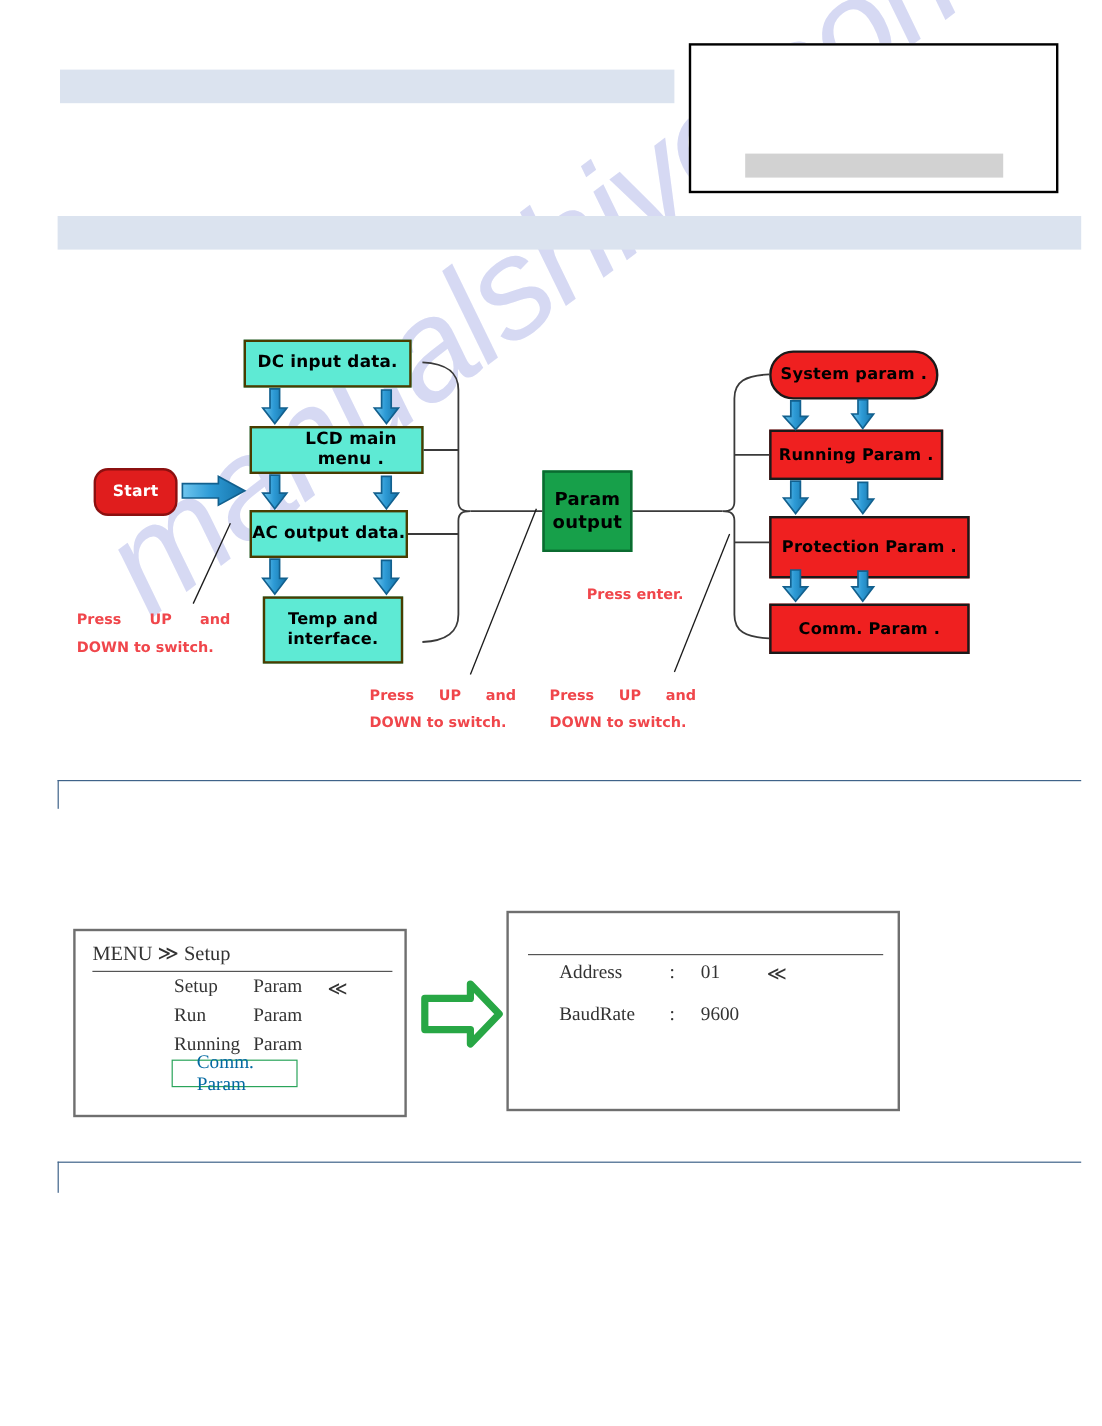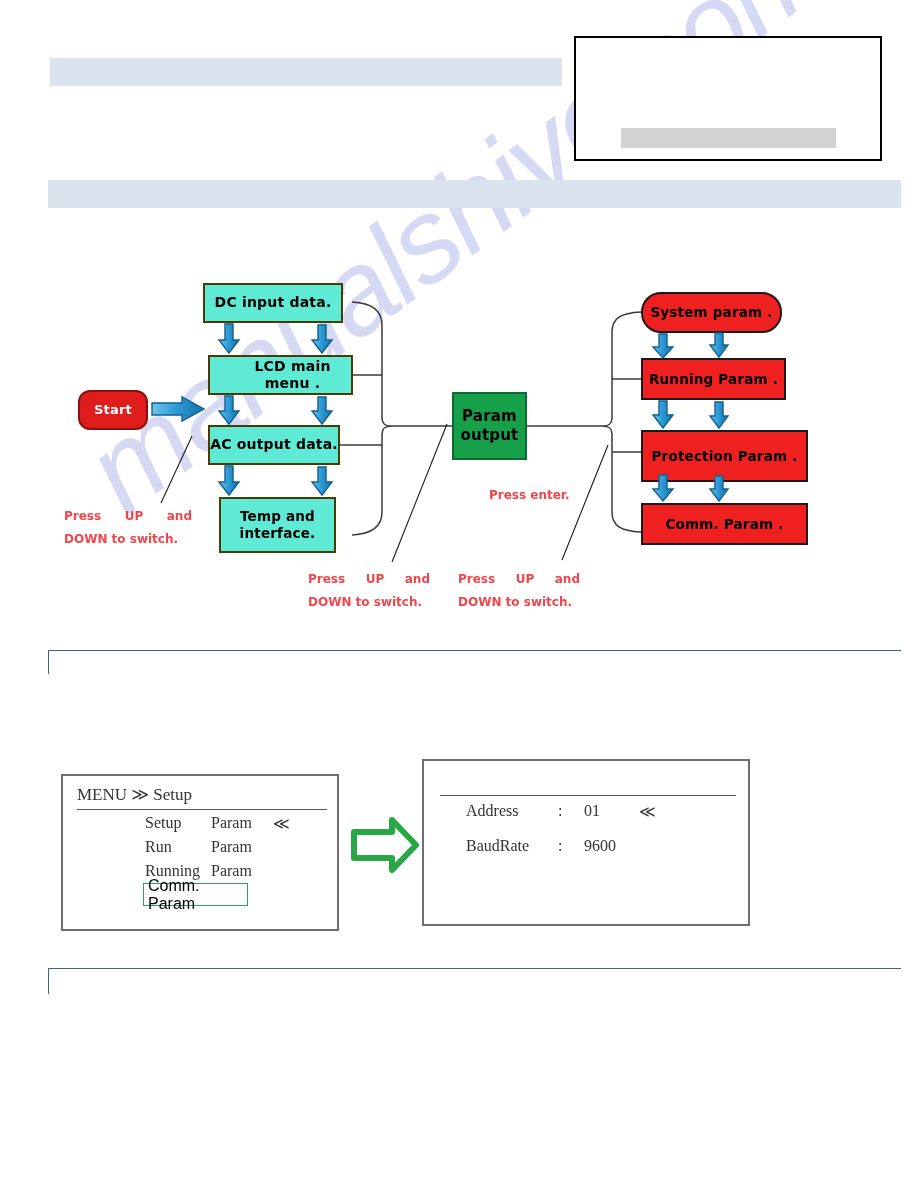--- a/index.html
+++ b/index.html
@@ -174,24 +174,24 @@
     color: #333;
     white-space: pre;
     display: flex;
   }
   .lcd-sel {
     position: absolute;
     box-sizing: border-box;
     border: 1.5px solid #2aa45a;
     display: flex;
     align-items: center;
-    padding-left: 4px;
-    font-family: Liberation Sans, sans-serif;
+    padding-left: 20px;
+    font-family: Liberation Serif, serif;
     font-size: 16px;
-    color: #000000;
+    color: #0369a1;
   }
   .col-a { display: inline-block; width: 66px; }
   .col-b { display: inline-block; width: 62px; }
 </style>
 </head>
 <body>
 
 <div class="page">
 
   <div class="watermark">manualshive.com</div>

